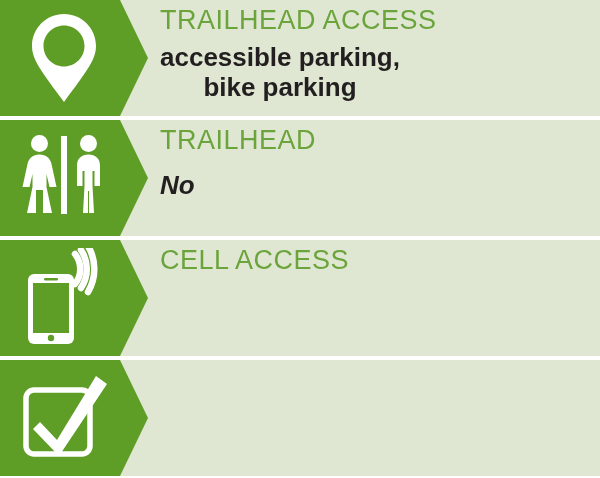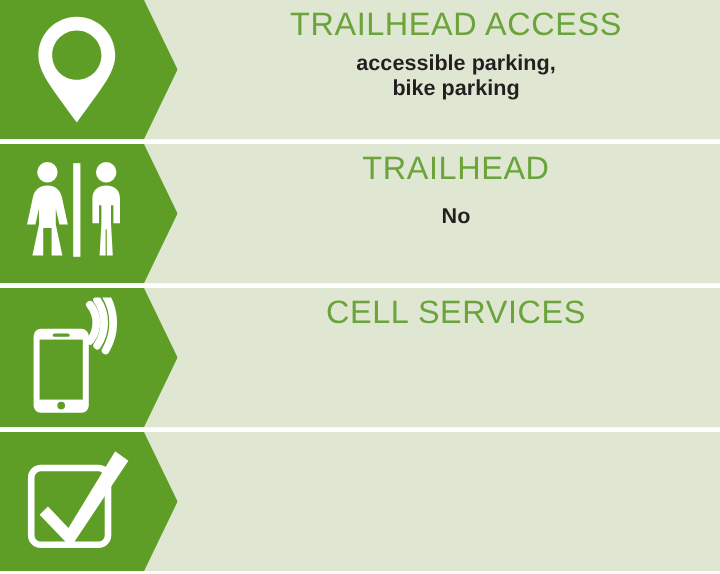--- a/index.html
+++ b/index.html
@@ -51,47 +51,48 @@
     display: block;
   }
   .text-block {
     position: absolute;
     left: 160px;
     top: 0;
     width: 440px;
     height: 116px;
     display: flex;
     flex-direction: column;
-    align-items: center;
+    align-items: flex-start;
     justify-content: flex-start;
     padding-top: 6px;
     box-sizing: border-box;
   }
   .row-title {
     font-family: "Liberation Sans", sans-serif;
     font-size: 27px;
     font-weight: 300;
     letter-spacing: 0.5px;
     color: #6ba43b;
     line-height: 1.1;
     text-align: center;
     white-space: nowrap;
   }
   .row-value {
     font-family: "Liberation Sans", sans-serif;
-    font-size: 18px;
+    font-size: 26px;
     font-weight: bold;
     color: #231f20;
     line-height: 1.16;
     text-align: center;
     margin-top: 6px;
     white-space: pre-line;
   }
   .row-value.single {
     margin-top: 14px;
+    font-style: italic;
   }
 </style>
 </head>
 <body>
 
 <div class="infographic">
 
   <div class="row">
     <div class="icon-block">
       <svg class="icon-svg" viewBox="0 0 100 100" aria-hidden="true">
@@ -133,21 +134,21 @@
         <rect x="19" y="35" width="36" height="50" fill="#5f9e26"></rect>
         <rect x="30" y="30" width="14" height="2.6" rx="1.3" fill="#5f9e26"></rect>
         <circle cx="37" cy="90" r="3.2" fill="#5f9e26"></circle>
 
         <path d="M61 36 A24 24 0 0 0 61 6" stroke="#ffffff" stroke-width="6.5" fill="none" stroke-linecap="round"></path>
         <path d="M67 40 A34 34 0 0 0 67 2" stroke="#ffffff" stroke-width="6.5" fill="none" stroke-linecap="round"></path>
         <path d="M74 44 A45 45 0 0 0 74 -2" stroke="#ffffff" stroke-width="6.5" fill="none" stroke-linecap="round"></path>
       </svg>
     </div>
     <div class="text-block">
-      <div class="row-title">CELL SERVICES</div>
+      <div class="row-title">CELL ACCESS</div>
     </div>
   </div>
 
   <div class="row">
     <div class="icon-block">
       <svg class="icon-svg" viewBox="0 0 100 100" aria-hidden="true">
         <rect x="12" y="22" width="64" height="64" rx="8" ry="8" fill="none" stroke="#ffffff" stroke-width="5.5"></rect>
         <path d="M26 54 L43 72 L82 8 L93 16 L45 88 L19 61 Z" fill="#ffffff"></path>
       </svg>
     </div>

